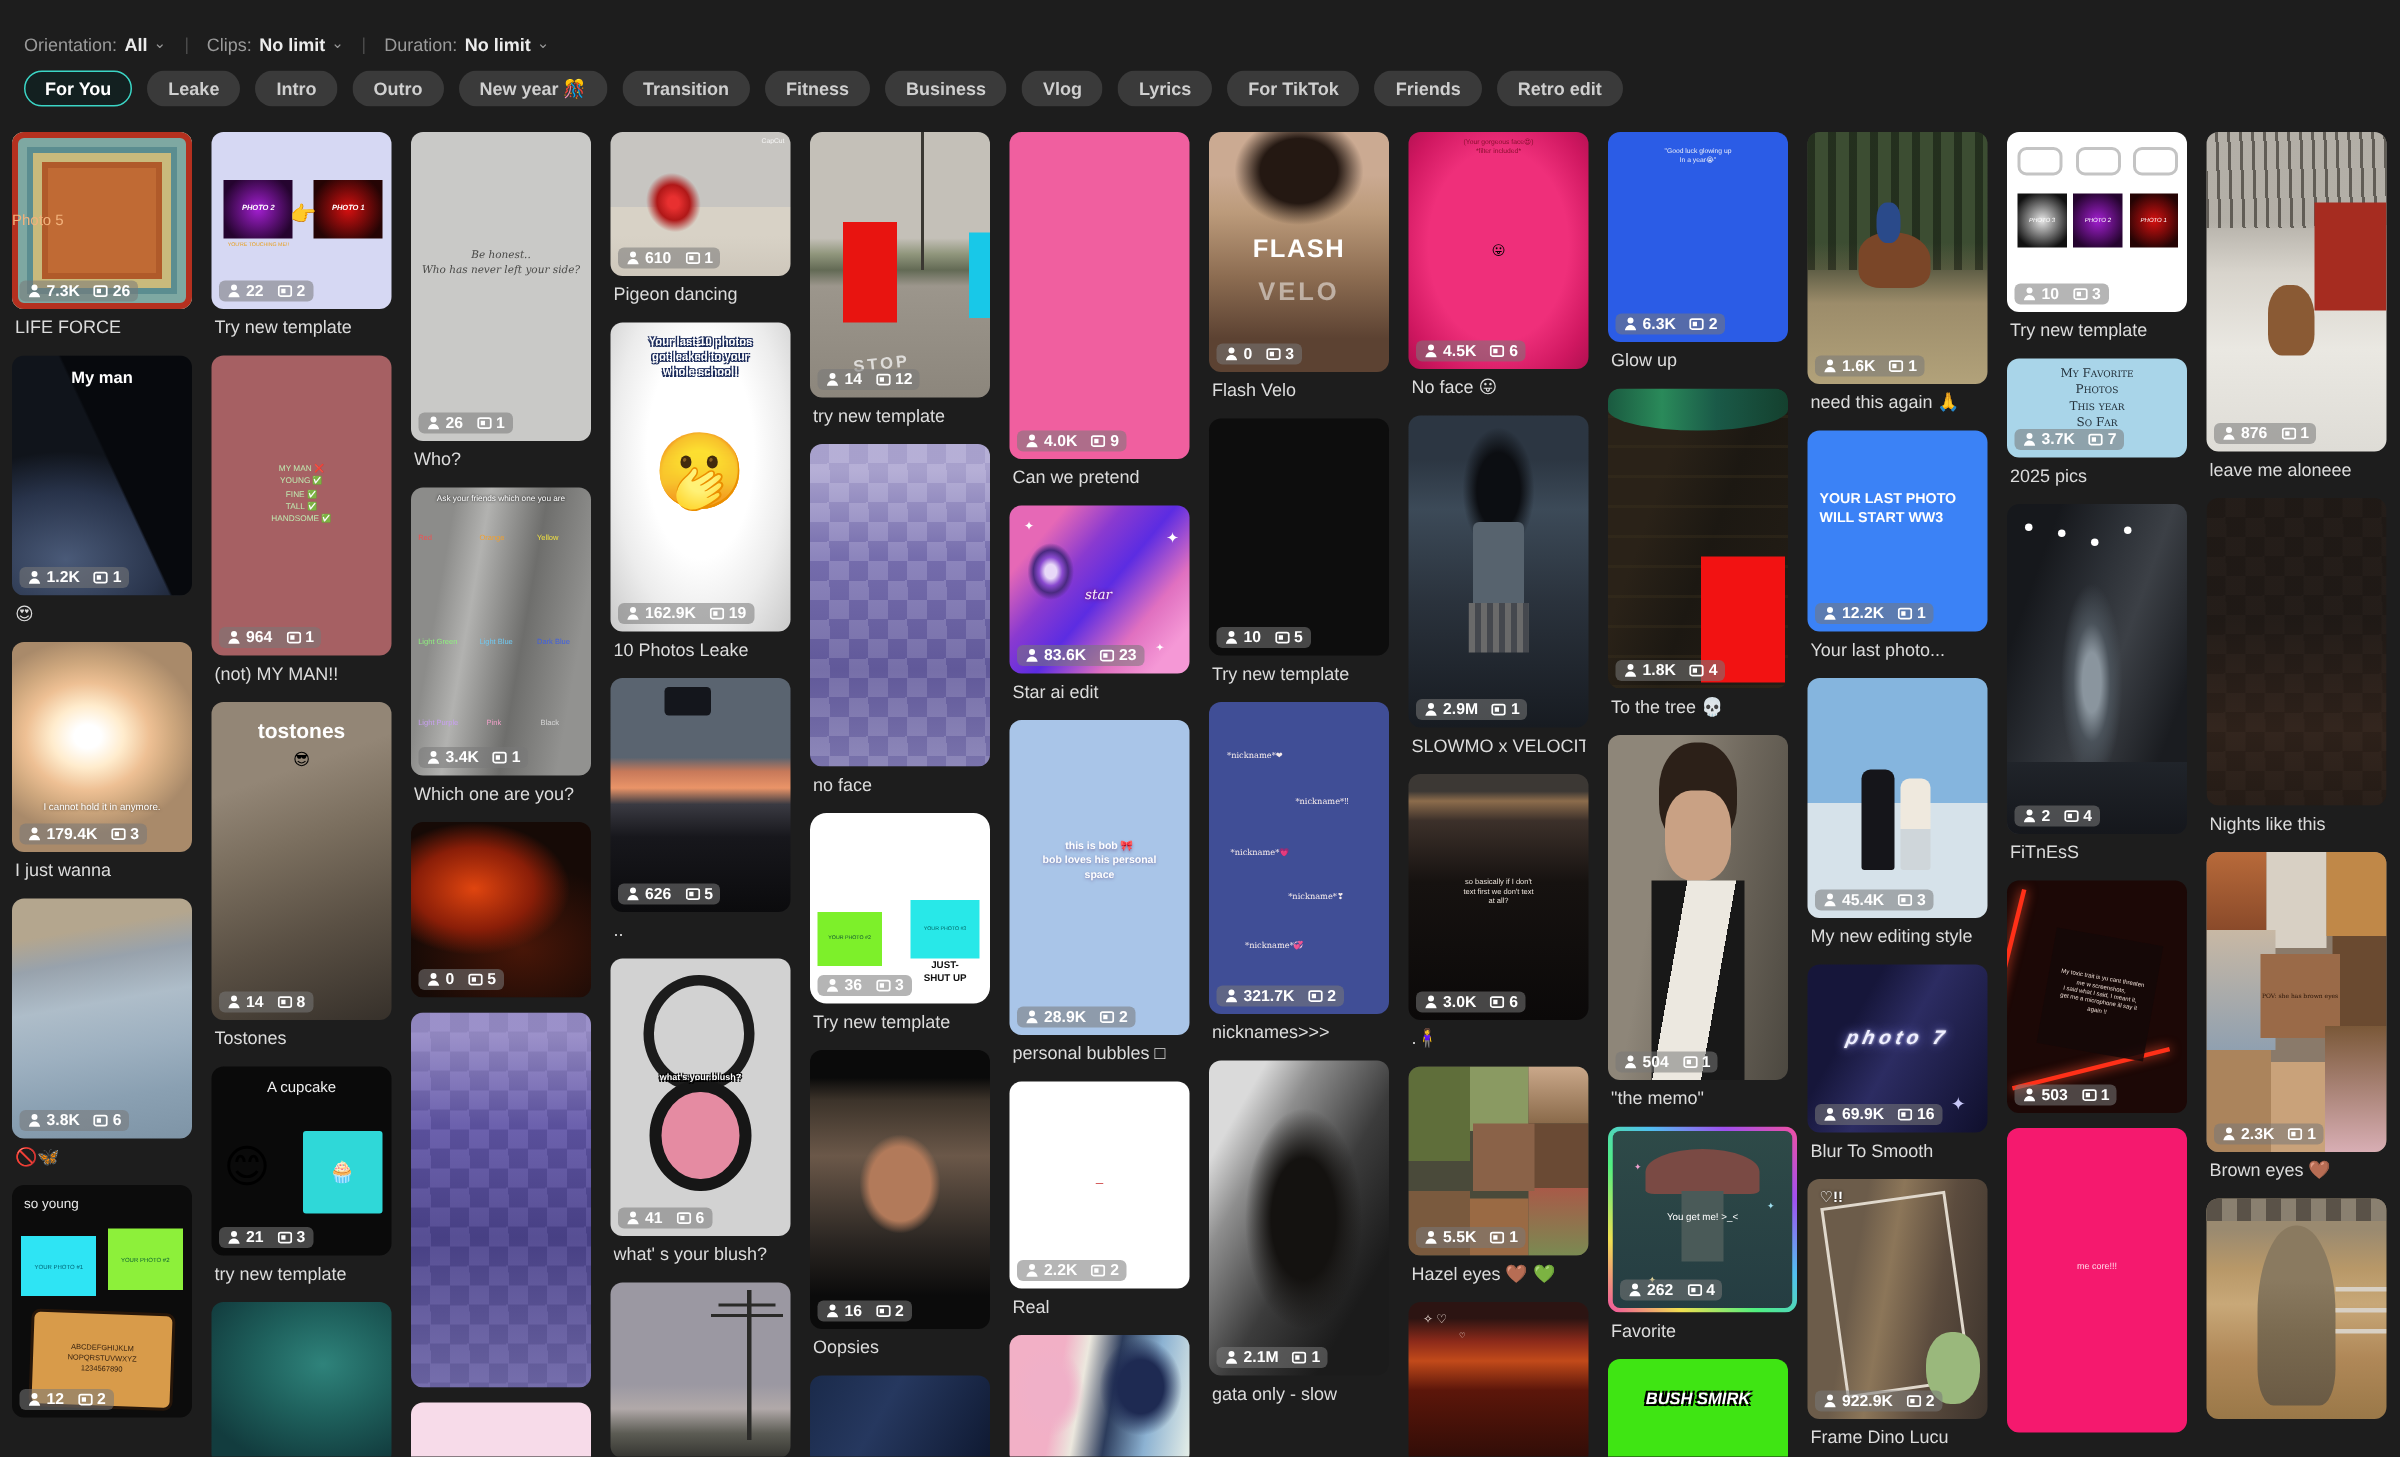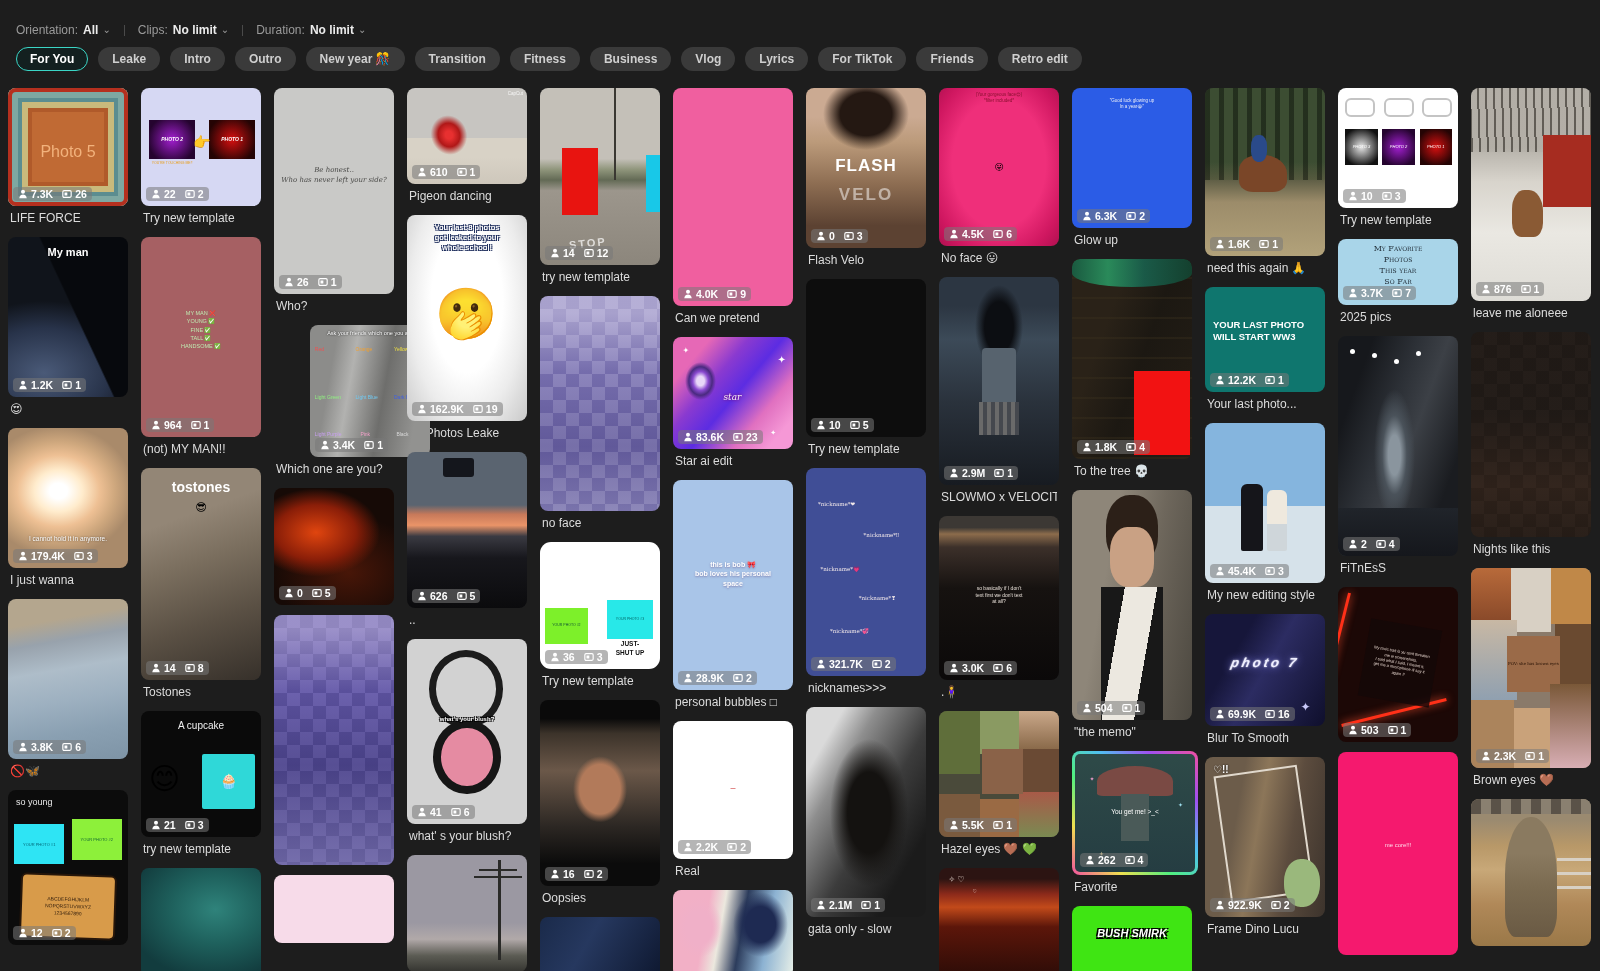--- a/index.html
+++ b/index.html
@@ -67,21 +67,21 @@
       <div class="tab">For TikTok</div>
       <div class="tab">Friends</div>
       <div class="tab">Retro edit</div>
     </div>
 </div>
 
 <div id="grid">
     <div class="col">
       <div class="card">
         <div class="thumb" style="background: rgb(192, 106, 52); box-shadow: rgb(181, 48, 31) 0px 0px 0px 4px inset, rgb(126, 168, 162) 0px 0px 0px 10px inset, rgb(91, 141, 144) 0px 0px 0px 14px inset, rgb(201, 186, 124) 0px 0px 0px 20px inset, rgb(176, 90, 42) 0px 0px 0px 24px inset; height: 118px;">
-          <span class="ov" style="left: 0px; right: 0px; top: 45%; text-align: center; color: rgb(242, 178, 124); font-size: 16px;">Photo 5</span>
+          <span class="ov" style="left: 0px; right: 0px; top: 45%; text-align: left; color: rgb(242, 178, 124); font-size: 10px;">Photo 5</span>
           <div class="stats">
             <svg width="10" height="10" viewBox="0 0 12 12">
               <circle cx="6" cy="3.2" r="2.4" fill="#fff"></circle>
               <path d="M1.5 11c.5-3 2.5-4.3 4.5-4.3S10 8 10.5 11z" fill="#fff"></path>
             </svg>
             <span class="sv">7.3K</span>
             <span class="gap"></span>
             <svg width="10" height="10" viewBox="0 0 12 12">
               <rect x="1" y="2" width="10" height="8" rx="1.5" fill="none" stroke="#fff" stroke-width="1.4"></rect>
               <rect x="3" y="4.2" width="3.4" height="3.6" fill="#fff"></rect>
@@ -277,21 +277,21 @@
             <svg width="10" height="10" viewBox="0 0 12 12">
               <rect x="1" y="2" width="10" height="8" rx="1.5" fill="none" stroke="#fff" stroke-width="1.4"></rect>
               <rect x="3" y="4.2" width="3.4" height="3.6" fill="#fff"></rect>
             </svg>
             <span class="sv">1</span>
           </div>
         </div>
         <div class="title">Who?</div>
       </div>
       <div class="card">
-        <div class="thumb" style="background: linear-gradient(100deg, rgb(140, 140, 138) 0px, rgb(140, 140, 138) 20%, rgb(178, 178, 176) 35%, rgb(110, 110, 108) 60%, rgb(146, 146, 144) 85%); height: 132px; margin-left: 36px;">
+        <div class="thumb" style="background: linear-gradient(100deg, rgb(140, 140, 138) 0px, rgb(140, 140, 138) 20%, rgb(178, 178, 176) 35%, rgb(110, 110, 108) 60%, rgb(146, 146, 144) 85%); height: 192px;">
           <span class="ov" style="left: 0px; right: 0px; top: 5px; text-align: center; color: rgb(255, 255, 255); font-size: 5.5px; text-shadow: rgb(0, 0, 0) 0px 0px 2px;">Ask your friends which one you are</span>
           <span class="ov" style="left: 4%; top: 16%; color: rgb(240, 80, 80); font-size: 5px;">Red</span>
           <span class="ov" style="left: 38%; top: 16%; color: rgb(240, 160, 48); font-size: 5px;">Orange</span>
           <span class="ov" style="left: 70%; top: 16%; color: rgb(240, 224, 64); font-size: 5px;">Yellow</span>
           <span class="ov" style="left: 4%; top: 52%; color: rgb(144, 240, 128); font-size: 5px;">Light Green</span>
           <span class="ov" style="left: 38%; top: 52%; color: rgb(112, 200, 240); font-size: 5px;">Light Blue</span>
           <span class="ov" style="left: 70%; top: 52%; color: rgb(64, 96, 224); font-size: 5px;">Dark Blue</span>
           <span class="ov" style="left: 4%; top: 80%; color: rgb(200, 160, 240); font-size: 5px;">Light Purple</span>
           <span class="ov" style="left: 42%; top: 80%; color: rgb(240, 160, 200); font-size: 5px;">Pink</span>
           <span class="ov" style="left: 72%; top: 80%; color: rgb(216, 216, 216); font-size: 5px;">Black</span>
@@ -353,21 +353,21 @@
               <rect x="1" y="2" width="10" height="8" rx="1.5" fill="none" stroke="#fff" stroke-width="1.4"></rect>
               <rect x="3" y="4.2" width="3.4" height="3.6" fill="#fff"></rect>
             </svg>
             <span class="sv">1</span>
           </div>
         </div>
         <div class="title">Pigeon dancing</div>
       </div>
       <div class="card">
         <div class="thumb" style="background: radial-gradient(at 50% 42%, rgb(255, 255, 255) 0px, rgb(255, 255, 255) 42%, rgb(236, 236, 236) 68%, rgb(201, 201, 201) 100%); height: 206px;">
-          <span class="ov" style="left: 0px; right: 0px; top: 8px; text-align: center; color: rgb(255, 255, 255); font-size: 7.5px; font-weight: 800; text-shadow: rgb(26, 42, 90) -1px -1px 0px, rgb(26, 42, 90) 1px -1px 0px, rgb(26, 42, 90) -1px 1px 0px, rgb(26, 42, 90) 1px 1px 0px;">Your last 8 photos
+          <span class="ov" style="left: 0px; right: 0px; top: 8px; text-align: center; color: rgb(255, 255, 255); font-size: 7.5px; font-weight: 800; text-shadow: rgb(26, 42, 90) -1px -1px 0px, rgb(26, 42, 90) 1px -1px 0px, rgb(26, 42, 90) -1px 1px 0px, rgb(26, 42, 90) 1px 1px 0px;">Your last 10 photos
 got leaked to your
 whole school!</span>
           <span class="ov" style="left: 0px; right: 0px; top: 32%; text-align: center; font-size: 50px;">🫢</span>
           <div class="stats">
             <svg width="10" height="10" viewBox="0 0 12 12">
               <circle cx="6" cy="3.2" r="2.4" fill="#fff"></circle>
               <path d="M1.5 11c.5-3 2.5-4.3 4.5-4.3S10 8 10.5 11z" fill="#fff"></path>
             </svg>
             <span class="sv">162.9K</span>
             <span class="gap"></span>
@@ -876,21 +876,21 @@
             <svg width="10" height="10" viewBox="0 0 12 12">
               <rect x="1" y="2" width="10" height="8" rx="1.5" fill="none" stroke="#fff" stroke-width="1.4"></rect>
               <rect x="3" y="4.2" width="3.4" height="3.6" fill="#fff"></rect>
             </svg>
             <span class="sv">1</span>
           </div>
         </div>
         <div class="title">need this again 🙏</div>
       </div>
       <div class="card">
-        <div class="thumb" style="background: #0f766e; height: 105px;">
+        <div class="thumb" style="background: #3b82f6; height: 134px;">
           <span class="ov" style="left: 8px; right: 4px; top: 30%; color: rgb(255, 255, 255); font-size: 9.5px; font-weight: 800; line-height: 1.3;">YOUR LAST PHOTO
 WILL START WW3</span>
           <div class="stats">
             <svg width="10" height="10" viewBox="0 0 12 12">
               <circle cx="6" cy="3.2" r="2.4" fill="#fff"></circle>
               <path d="M1.5 11c.5-3 2.5-4.3 4.5-4.3S10 8 10.5 11z" fill="#fff"></path>
             </svg>
             <span class="sv">12.2K</span>
             <span class="gap"></span>
             <svg width="10" height="10" viewBox="0 0 12 12">

